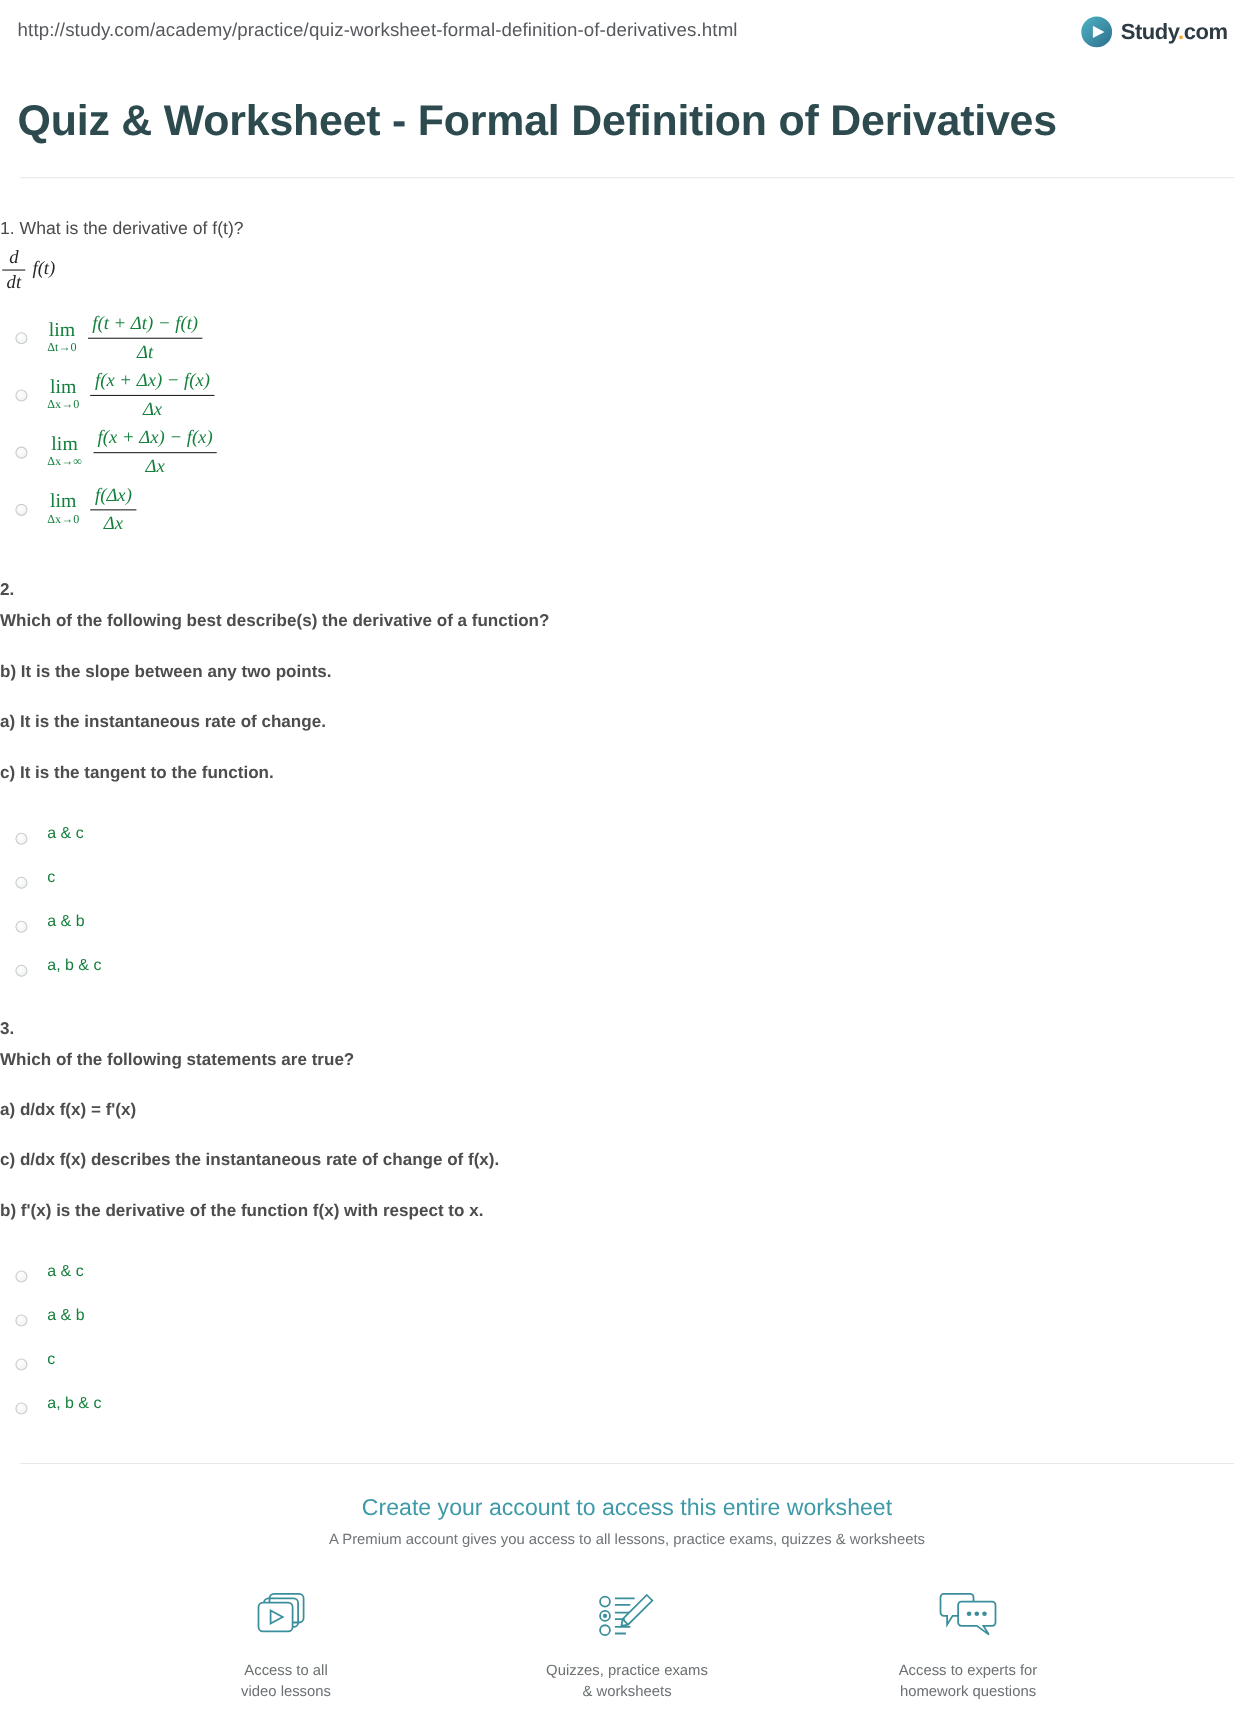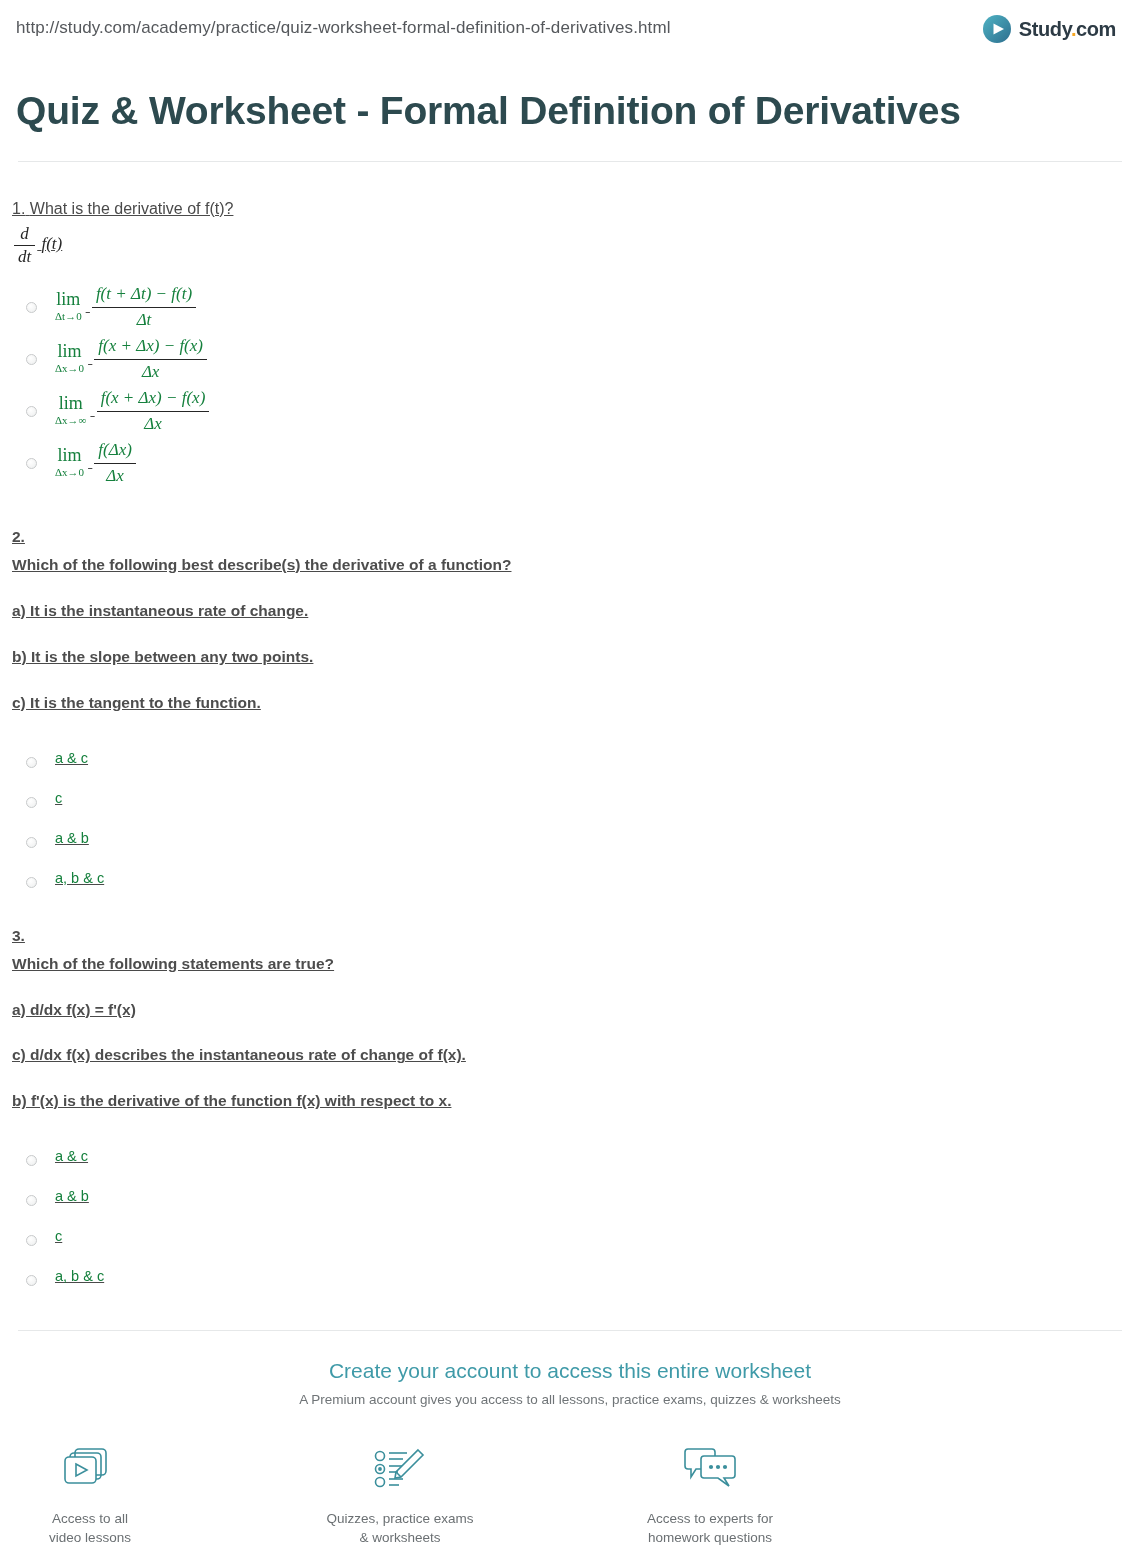--- a/index.html
+++ b/index.html
@@ -54,21 +54,21 @@
     letter-spacing: -0.2px;
     line-height: 1.2;
   }
   .rule {
     height: 1px;
     background: #e6e8e9;
     margin: 22px 18px 0 18px;
   }
 
   
-  .content { padding: 0 12px; text-decoration: underline; }
+  .content { padding: 0 0; }
 
   .question-block { padding-top: 6px; }
   .q-num,
   .q-stem,
   .q-line {
     font-size: 15.5px;
     font-weight: bold;
     color: #4d4d4d;
     line-height: 1.35;
   }
@@ -140,21 +140,21 @@
     color: #3f9aa8;
     line-height: 1.3;
   }
   .cta-sub {
     font-size: 13.5px;
     color: #6f7477;
     margin-top: 7px;
   }
   .features {
     display: flex;
-    justify-content: flex-start;
+    justify-content: center;
     gap: 130px;
     margin-top: 34px;
   }
   .feature { width: 180px; text-align: center; }
   .feature-icon { height: 56px; display: flex; align-items: center; justify-content: center; }
   .feature-text {
     margin-top: 12px;
     font-size: 13.5px;
     color: #6b7073;
     line-height: 1.45;
@@ -252,22 +252,22 @@
             <span class="den">Δx</span>
           </span>
         </span>
       </div>
     </div>
   </div>
 
   <div class="question-block">
     <div class="q-num">2.</div>
     <div class="q-stem">Which of the following best describe(s) the derivative of a function?</div>
+    <div class="q-line">b) It is the slope between any two points.</div>
     <div class="q-line">a) It is the instantaneous rate of change.</div>
-    <div class="q-line">b) It is the slope between any two points.</div>
     <div class="q-line">c) It is the tangent to the function.</div>
 
     <div class="options">
       <div class="option">
         <span class="radio"></span>
         <span class="option-label">a &amp; c</span>
       </div>
       <div class="option">
         <span class="radio"></span>
         <span class="option-label">c</span>

